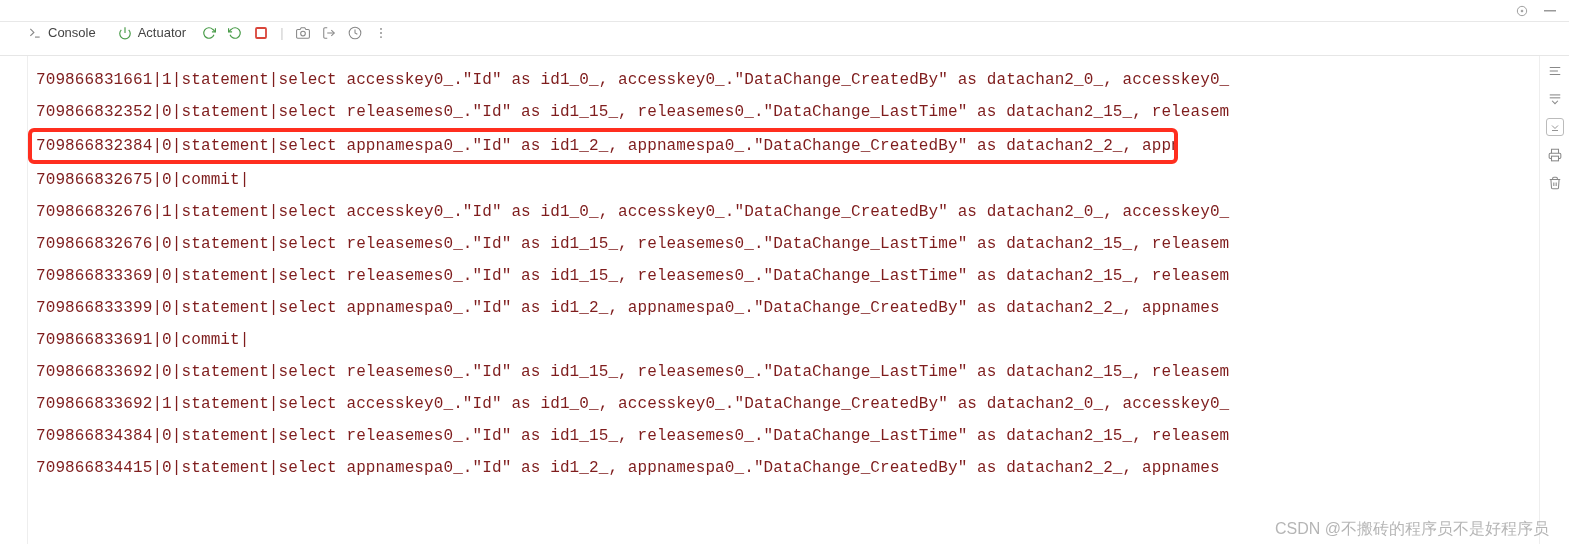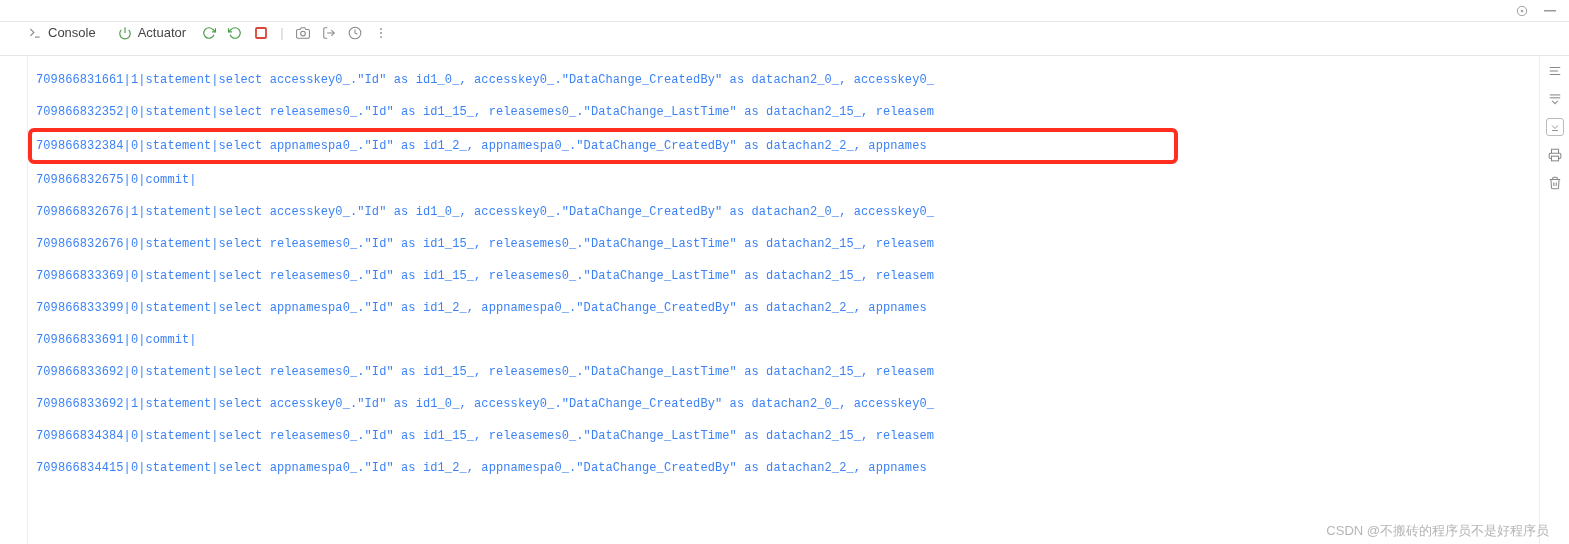--- a/index.html
+++ b/index.html
@@ -72,23 +72,23 @@
     }
     .left-gutter {
       width: 28px;
       flex-shrink: 0;
       border-right: 1px solid #eee;
     }
     .logpane {
       flex: 1;
       padding: 8px 0 8px 8px;
       font-family: "Consolas", "Courier New", monospace;
-      font-size: 12px;
+      font-size: 16px;
       line-height: 32px;
-      color: #3b82f6;
+      color: #7f1d1d;
       white-space: pre;
       overflow: hidden;
       position: relative;
       letter-spacing: 0.1px;
     }
     .log-line {
       height: 32px;
       overflow: hidden;
       white-space: nowrap;
     }
@@ -124,21 +124,21 @@
     }
     .rg-icon.boxed {
       border: 1px solid #bbb;
       border-radius: 3px;
     }
     .watermark {
       position: absolute;
       bottom: 4px;
       right: 20px;
       color: rgba(120,120,120,0.55);
-      font-size: 13px;
+      font-size: 16px;
       font-family: Arial, sans-serif;
     }
   </style>
 </head>
 <body>
 
 <div class="topbar">
   <span class="tb-icon">
     <svg width="14" height="14" viewBox="0 0 24 24" fill="none" stroke="currentColor" stroke-width="1.6">
         <circle cx="12" cy="12" r="8"></circle>

